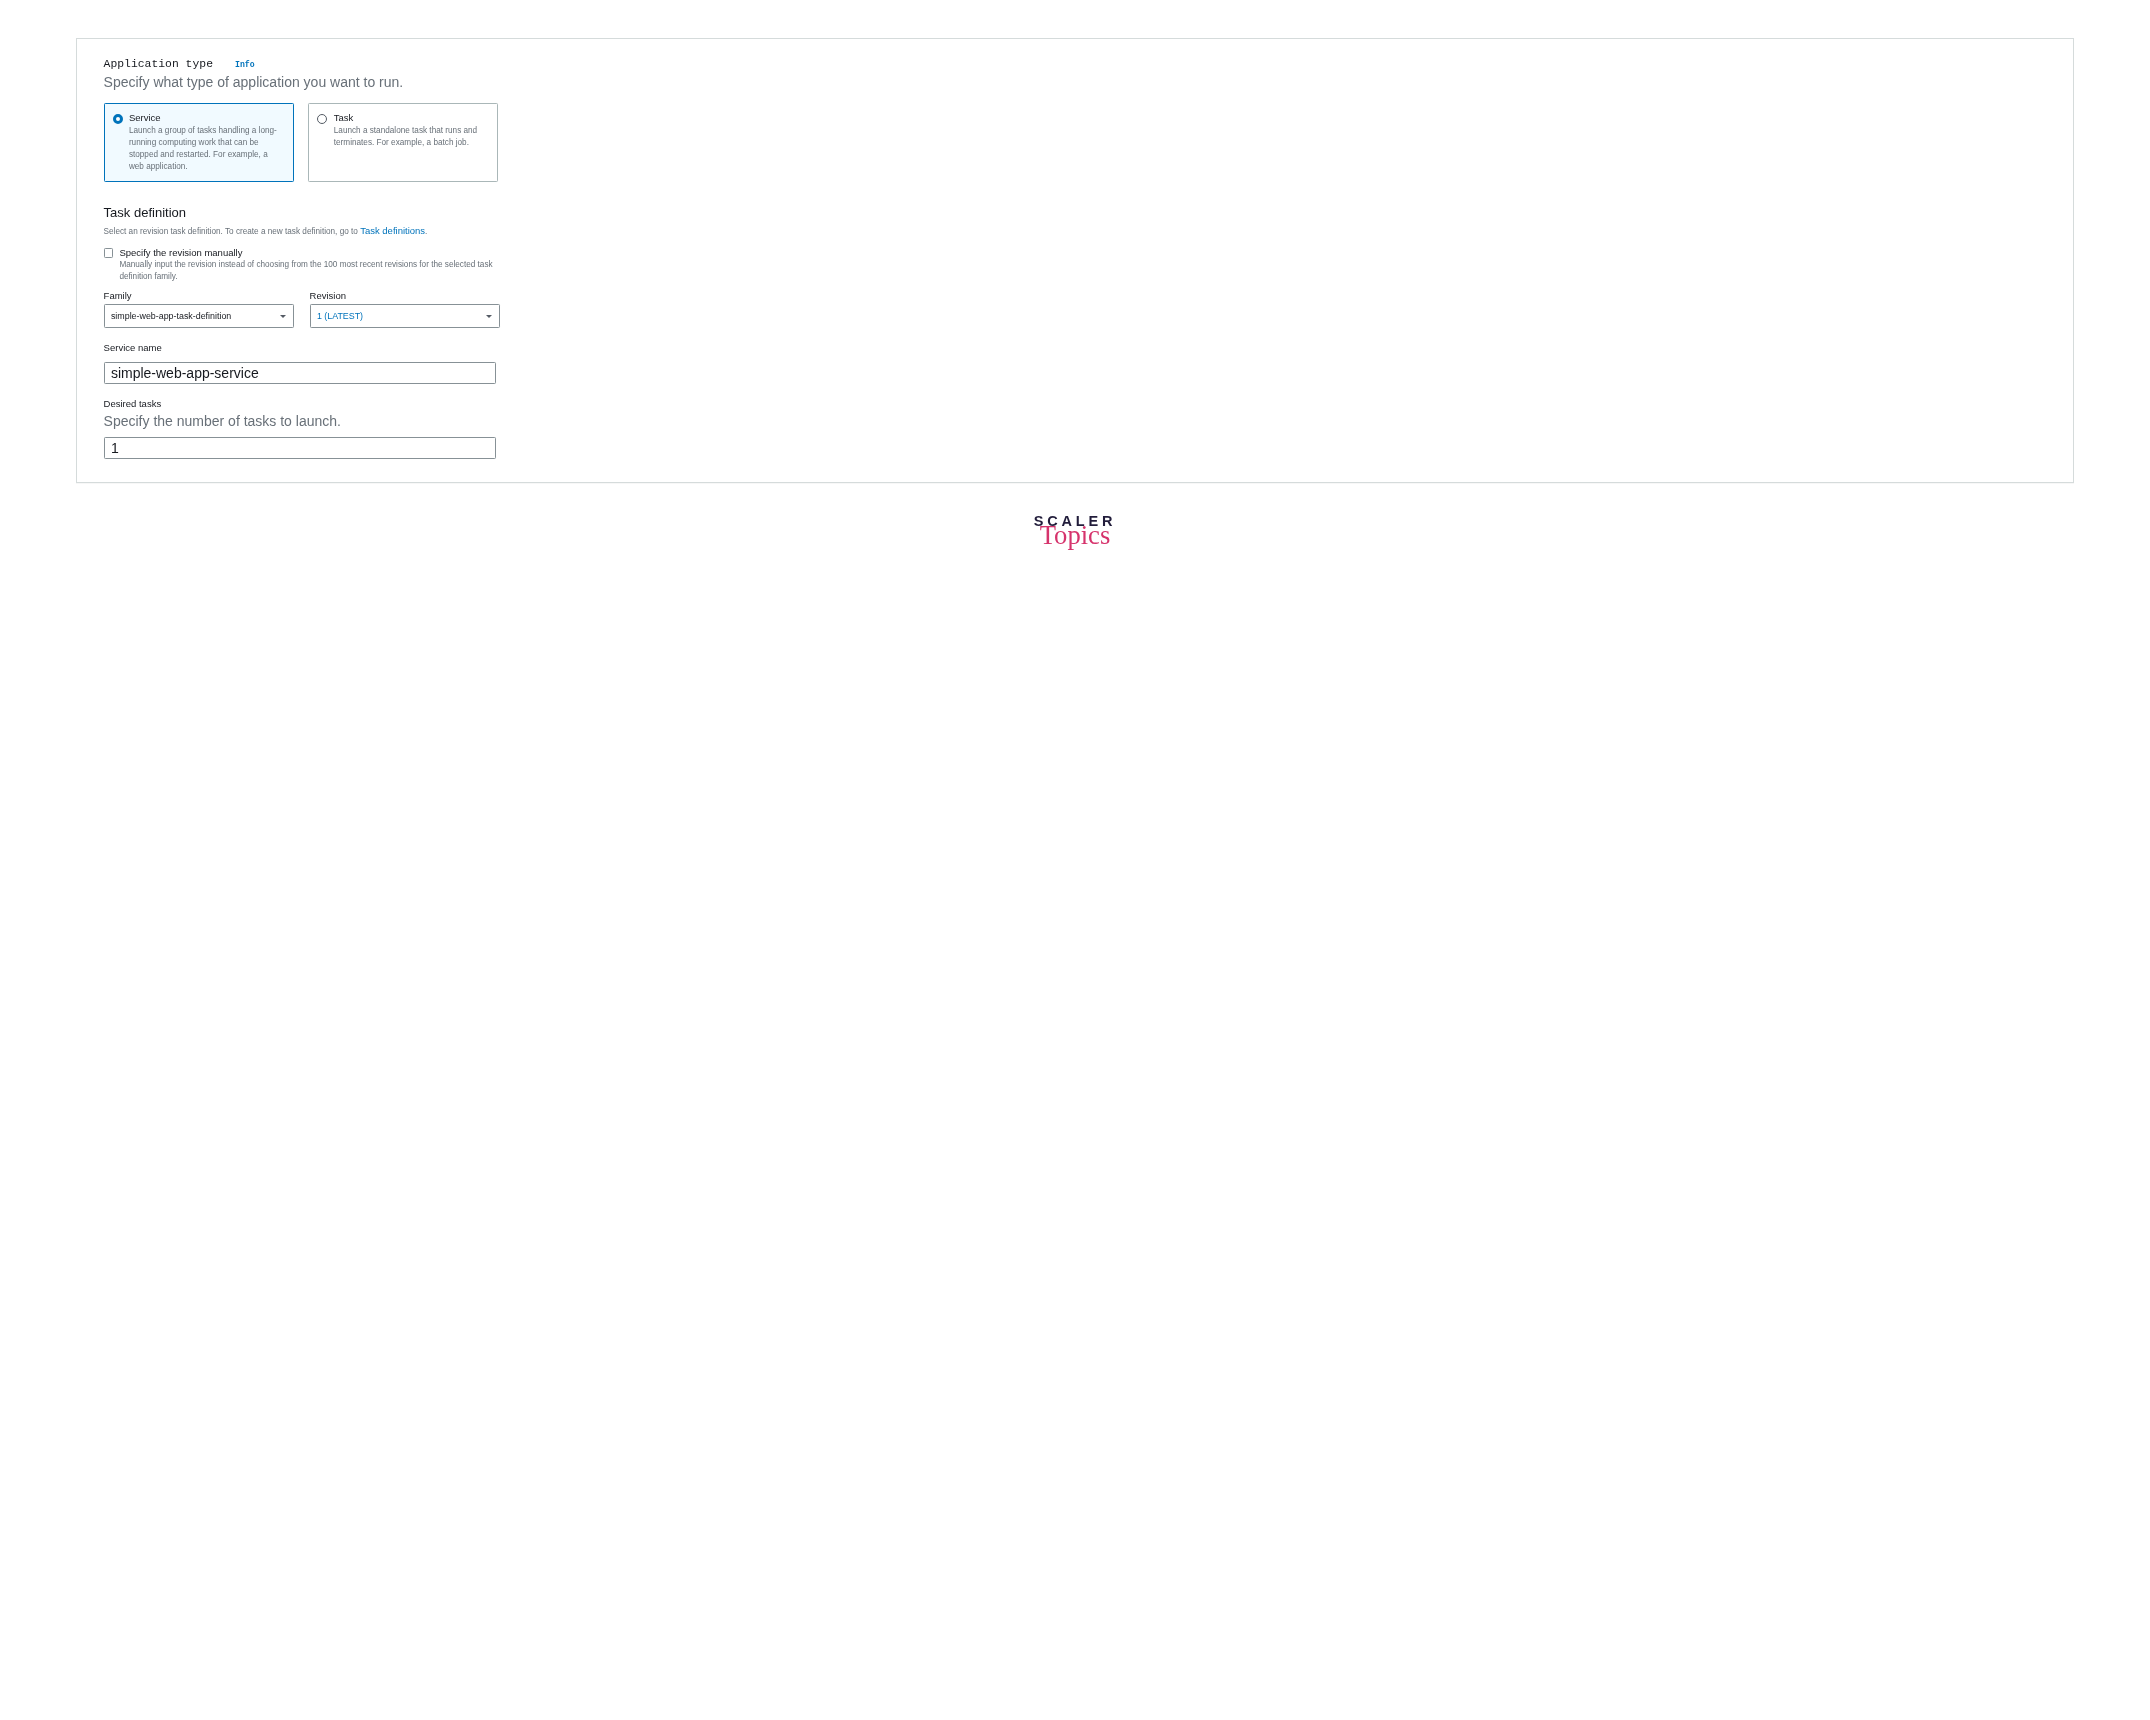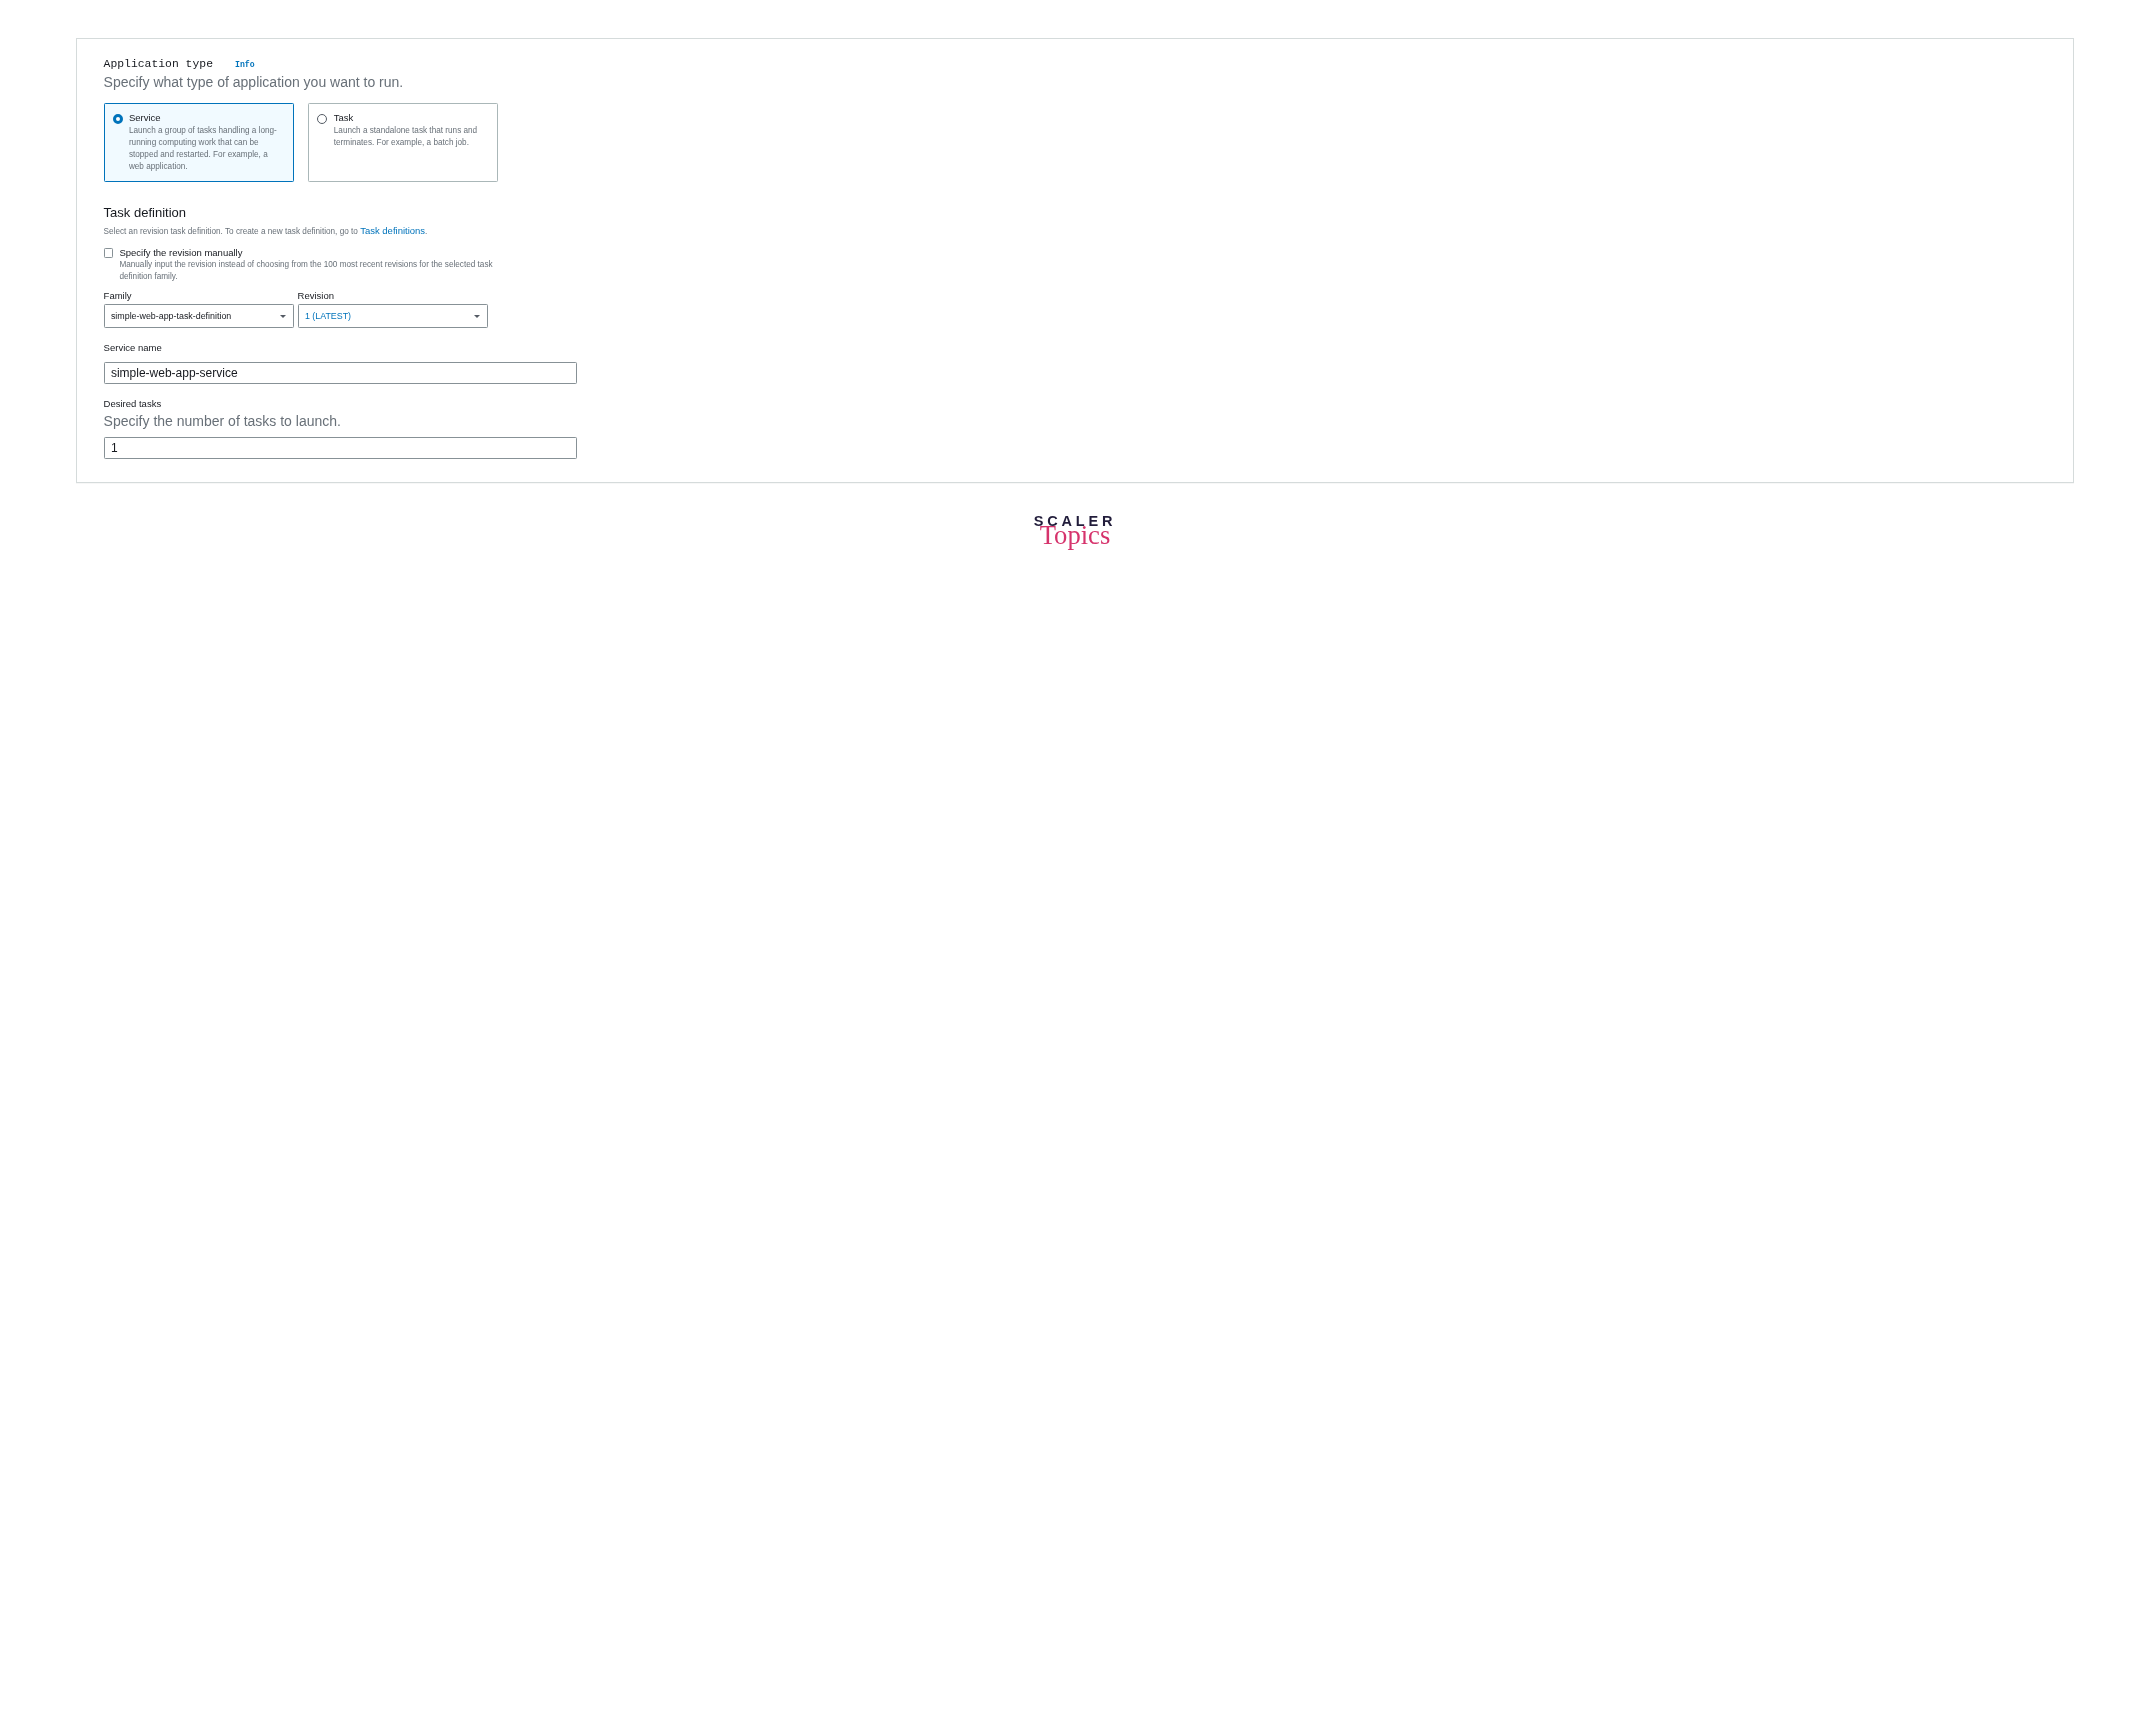--- a/index.html
+++ b/index.html
@@ -126,21 +126,21 @@
     }
     .checkbox-desc {
       font-size: 8.2px;
       color: #687078;
       margin-top: 1.9px;
       line-height: 1.45;
       max-width: 405px;
     }
     .field-row {
       display: flex;
-      gap: 4px;
+      gap: 16px;
       margin-top: 6.3px;
       align-items: flex-end;
     }
     .field-col {
       flex: 0 0 190px;
     }
     .field-label {
       font-size: 9.5px;
       color: #16191f;
       margin-bottom: 3.8px;
@@ -162,27 +162,27 @@
       color: #0073bb;
     }
     .caret {
       width: 0;
       height: 0;
       border-left: 3.2px solid transparent;
       border-right: 3.2px solid transparent;
       border-top: 3.8px solid #545b64;
     }
     .text-input {
-      width: 473px;
+      width: 392px;
       max-width: 100%;
       border: 0.6px solid #879196;
       border-radius: 1.3px;
       height: 21.5px;
       padding: 0 6.3px;
-      font-size: 12px;
+      font-size: 14px;
       color: #16191f;
       font-family: inherit;
       background: #ffffff;
     }
     .block {
       margin-top: 14px;
     }
     .brand-wrap {
       text-align: center;
       margin-top: 30px;

